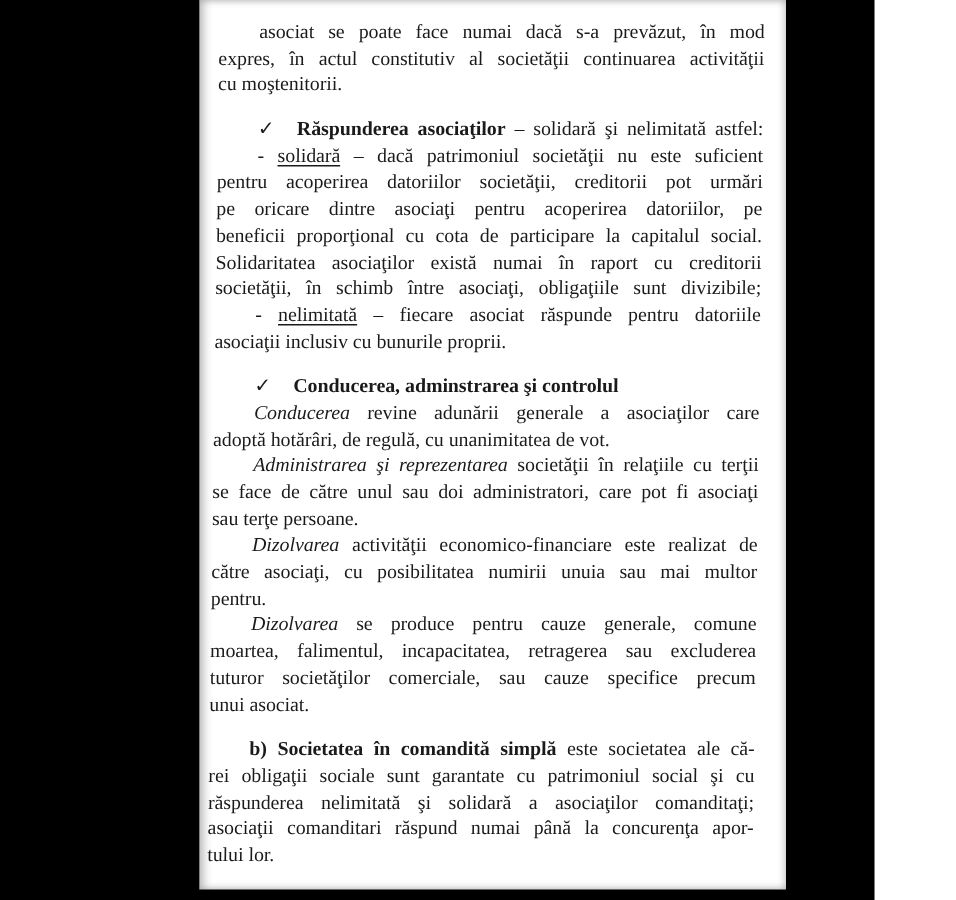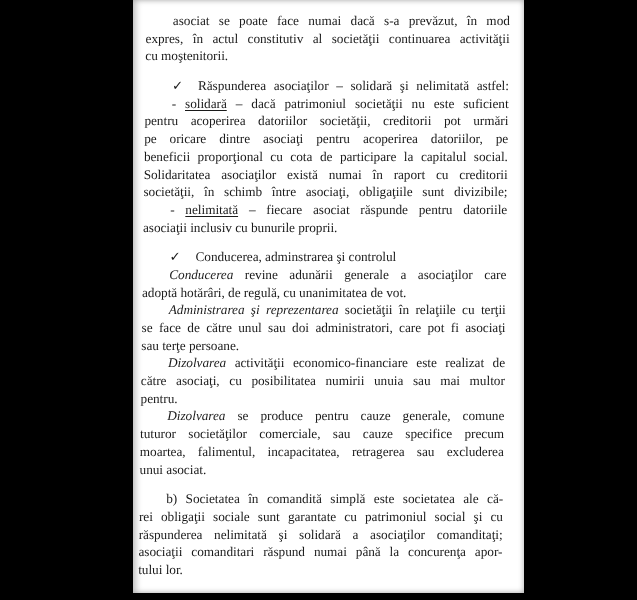--- a/index.html
+++ b/index.html
@@ -1,18 +1,18 @@
 <!DOCTYPE html>
 <html><head>
 <meta charset="utf-8">
 <style>
   html,body{margin:0;padding:0;}
   #screen{
     position:relative;
-    width:637px;height:600px;
+    width:583px;height:600px;
     background:#000;
     overflow:hidden;
     font-family:"Liberation Serif","DejaVu Serif",serif;
   }
   #paper{
     position:absolute;
     left:133px;top:0;
     width:391px;height:593px;
     background:#ffffff;
     box-shadow:inset 3px 0 6px rgba(0,0,0,0.25), inset -2px 0 4px rgba(0,0,0,0.15);
@@ -31,21 +31,21 @@
   .para.gap{margin-top:12px;}
   .line{
     text-align:justify;
     text-align-last:justify;
     white-space:nowrap;
     height:17.7px;
   }
   .line{white-space:normal;}
   .line.short{text-align-last:left;}
   .line.indent{padding-left:27px;}
-  .b{font-weight:normal;}
+  .b{font-weight:bold;}
   .i{font-style:italic;}
   .u{text-decoration:underline;text-underline-offset:2px;}
   .check{
     display:inline-block;
     width:26px;
     font-weight:normal;
     font-style:normal;
   }
 </style>
 </head>
@@ -86,22 +86,22 @@
           <div class="line"><span>se face de către unul sau doi administratori, care pot fi asociaţi</span></div>
           <div class="line short"><span>sau terţe persoane.</span></div>
         </div>
         <div class="para">
           <div class="line indent"><span class="i">Dizolvarea</span><span> activităţii economico-financiare este realizat de</span></div>
           <div class="line"><span>către asociaţi, cu posibilitatea numirii unuia sau mai multor</span></div>
           <div class="line short"><span>pentru.</span></div>
         </div>
         <div class="para">
           <div class="line indent"><span class="i">Dizolvarea</span><span> se produce pentru cauze generale, comune</span></div>
+          <div class="line"><span>moartea, falimentul, incapacitatea, retragerea sau excluderea</span></div>
           <div class="line"><span>tuturor societăţilor comerciale, sau cauze specifice precum</span></div>
-          <div class="line"><span>moartea, falimentul, incapacitatea, retragerea sau excluderea</span></div>
           <div class="line short"><span>unui asociat.</span></div>
         </div>
         <div class="para gap">
           <div class="line indent"><span class="b">b) Societatea în comandită simplă</span><span> este societatea ale că-</span></div>
           <div class="line"><span>rei obligaţii sociale sunt garantate cu patrimoniul social şi cu</span></div>
           <div class="line"><span>răspunderea nelimitată şi solidară a asociaţilor comanditaţi;</span></div>
           <div class="line"><span>asociaţii comanditari răspund numai până la concurenţa apor-</span></div>
           <div class="line short"><span>tului lor.</span></div>
         </div>
       </div>

